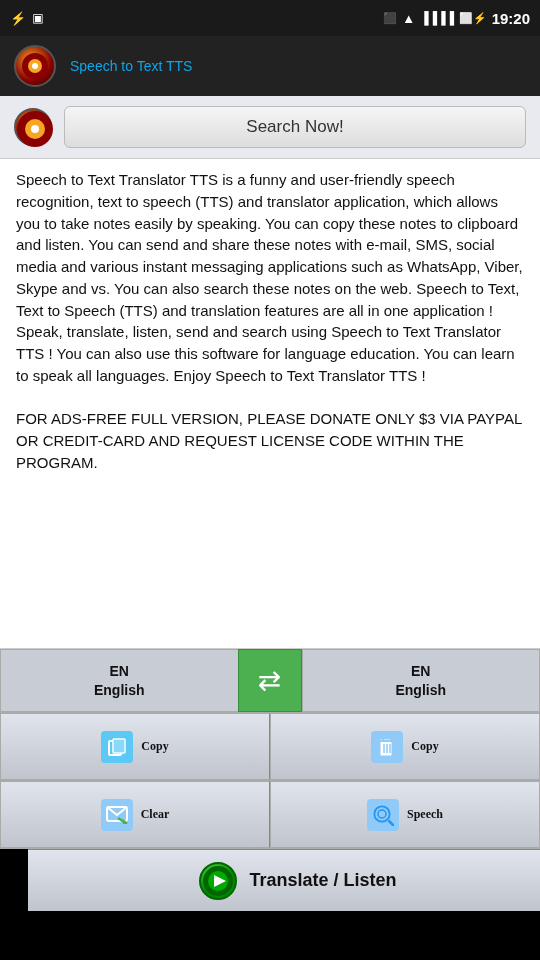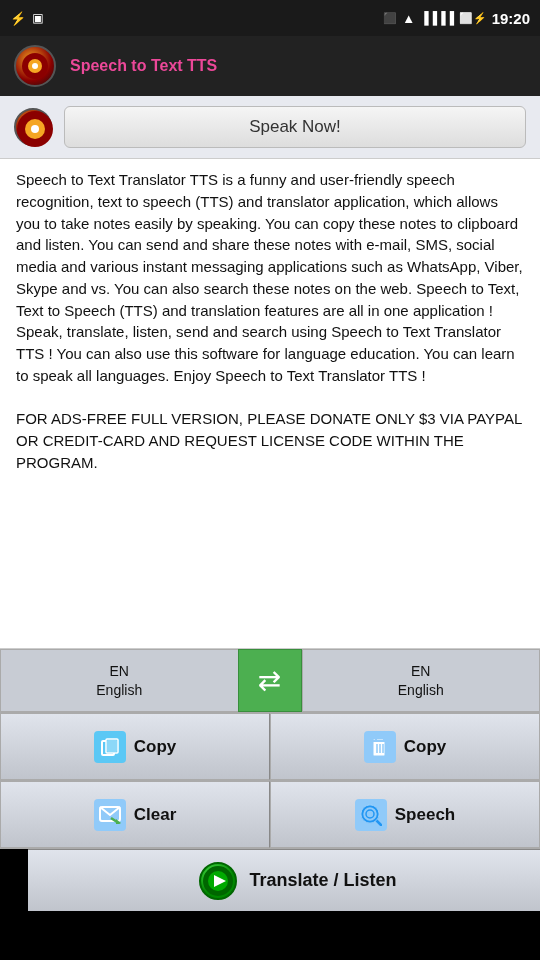--- a/index.html
+++ b/index.html
@@ -51,23 +51,23 @@
       height: 42px;
       border-radius: 50%;
       background: radial-gradient(circle at 40% 35%, #f5a623, #8B0000 60%, #111 100%);
       border: 2px solid #555;
       flex-shrink: 0;
       display: flex;
       align-items: center;
       justify-content: center;
     }
     .app-title {
-      color: #ec4899;
-      font-size: 16px;
-      font-weight: bold;
+      color: #0ea5e9;
+      font-size: 14px;
+      font-weight: normal;
     }
 
     
     #speak-now-section {
       background: #e8eaf0;
       border-bottom: 1px solid #ccc;
       padding: 10px 14px;
       display: flex;
       align-items: center;
       gap: 12px;
@@ -118,21 +118,21 @@
       flex: 1;
       display: flex;
       flex-direction: column;
       align-items: center;
       justify-content: center;
       background: #c8ccd4;
       border: 1px solid #aaa;
       cursor: pointer;
       font-size: 14px;
       color: #111;
-      font-weight: normal;
+      font-weight: bold;
       line-height: 1.3;
     }
     .lang-btn:first-child {
       border-right: none;
     }
     .lang-swap-btn {
       width: 64px;
       background: #4CAF50;
       display: flex;
       align-items: center;
@@ -155,23 +155,24 @@
     }
     .action-btn {
       flex: 1;
       display: flex;
       align-items: center;
       justify-content: center;
       gap: 8px;
       background: linear-gradient(to bottom, #e0e4ec, #c0c4cc);
       border: 1px solid #aaa;
       cursor: pointer;
-      font-size: 17px;
+      font-size: 12px;
       color: #111;
       font-weight: bold;
+      font-family: Liberation Serif, serif;
     }
     .action-btn:first-child {
       border-right: 1px solid #888;
     }
     .btn-icon {
       width: 32px;
       height: 32px;
       border-radius: 4px;
       display: flex;
       align-items: center;
@@ -241,21 +242,21 @@
 </div>
 
 <div id="speak-now-section">
   <div class="speak-icon">
     <svg width="38" height="38" viewBox="0 0 38 38">
       <circle cx="19" cy="19" r="18" fill="#8B0000"></circle>
       <circle cx="19" cy="19" r="10" fill="#f5a623"></circle>
       <circle cx="19" cy="19" r="4" fill="#fff"></circle>
     </svg>
   </div>
-  <button id="speak-now-btn">Speak Now!</button>
+  <button id="speak-now-btn">Search Now!</button>
 </div>
 
 <div id="text-area">
   <p style="white-space: pre-line;">Speech to Text Translator TTS is a funny and user-friendly speech recognition, text to speech (TTS) and translator application, which allows you to take notes easily by speaking. You can copy these notes to clipboard and listen. You can send and share these notes with e-mail, SMS, social media and various instant messaging applications such as WhatsApp, Viber, Skype and vs. You can also search these notes on the web. Speech to Text, Text to Speech (TTS) and translation features are all in one application ! Speak, translate, listen, send and search using Speech to Text Translator TTS ! You can also use this software for language education. You can learn to speak all languages. Enjoy Speech to Text Translator TTS !
 
 FOR ADS-FREE FULL VERSION, PLEASE DONATE ONLY $3 VIA PAYPAL OR CREDIT-CARD AND REQUEST LICENSE CODE WITHIN THE PROGRAM.</p>
 </div>
 
 <div id="lang-row">
   <div class="lang-btn">

